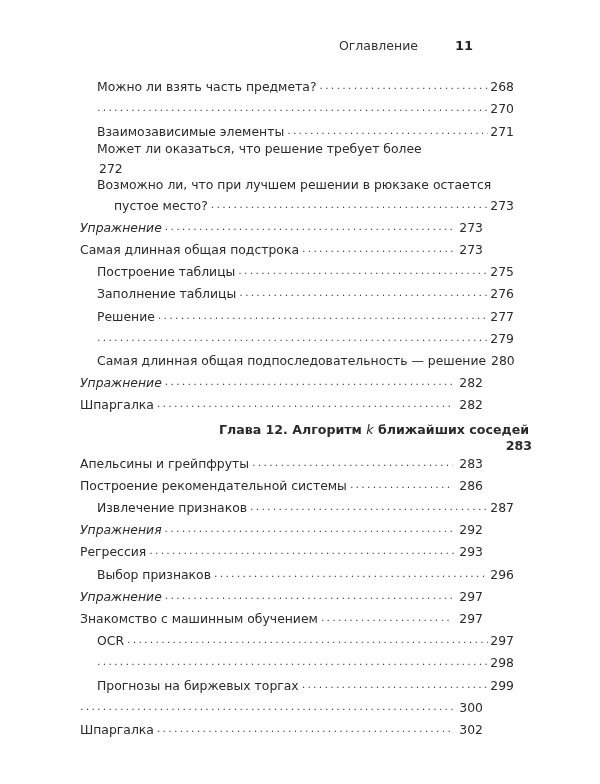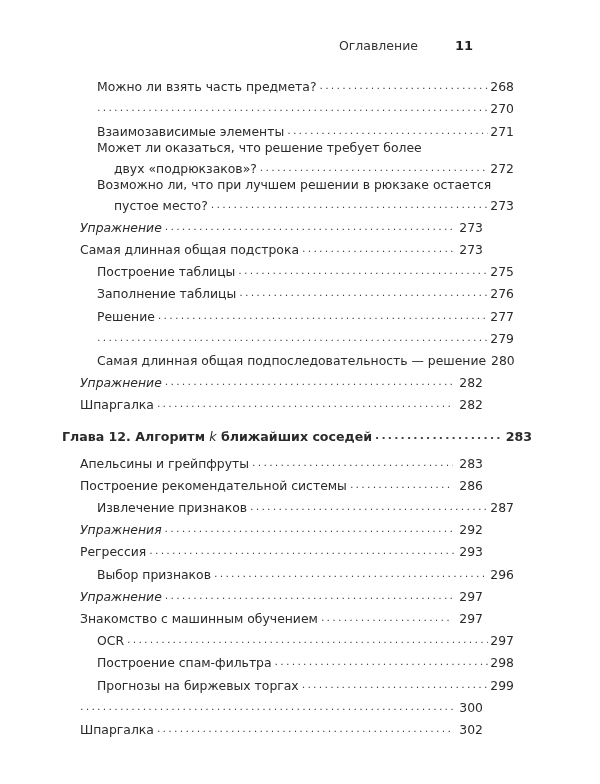--- a/index.html
+++ b/index.html
@@ -25,21 +25,21 @@
   .row .text { white-space:nowrap; padding-right:3px; background:#fff; }
   .row.two .text { white-space:normal; }
   .row .dots {
     flex:1; overflow:hidden; white-space:nowrap; color:#444;
     letter-spacing:2.2px; font-size:11px; margin-bottom:1px;
   }
   .row .page { white-space:nowrap; padding-left:2px; }
   .l2 { padding-left:97px; padding-right:86px; }
   .l1 { padding-left:80px; padding-right:117px; }
   .l1 .page.sp, .l0 .page { padding-left:6px; }
-  .l0 { padding-left:62px; padding-right:68px; font-weight:bold; font-size:12.6px; margin-top:10px; margin-bottom:4px; }
+  .l0 { padding-left:62px; padding-right:68px; font-weight:bold; font-size:12.6px; margin-top:10px; margin-bottom:4px;flex-direction:column; }
   .it .text { font-style:italic; }
   .two .cont { padding-left:17px; }
   .line1 { display:block; height:18px; }
 </style>
 </head>
 <body>
 
 <div class="header">
   <span class="title">Оглавление</span>
   <span class="pnum">11</span>
@@ -59,21 +59,20 @@
   </div>
 
   <div class="row l2">
     <span class="text">Взаимозависимые элементы</span>
     <span class="dots">................................................................................................</span>
     <span class="page">271</span>
   </div>
 
   <div class="row l2 two" style="flex-wrap:wrap;">
     <span class="line1" style="width:100%;">Может ли оказаться, что решение требует более</span>
-    <span class="text cont">двух «подрюкзаков»?</span>
     <span class="dots">................................................................................................</span>
     <span class="page">272</span>
   </div>
 
   <div class="row l2 two" style="flex-wrap:wrap;">
     <span class="line1" style="width:100%;">Возможно ли, что при лучшем решении в рюкзаке остается</span>
     <span class="text cont">пустое место?</span>
     <span class="dots">................................................................................................</span>
     <span class="page">273</span>
   </div>
@@ -185,21 +184,20 @@
     <span class="page sp">297</span>
   </div>
 
   <div class="row l2">
     <span class="text">OCR</span>
     <span class="dots">................................................................................................</span>
     <span class="page">297</span>
   </div>
 
   <div class="row l2">
-    <span class="text">Построение спам-фильтра</span>
     <span class="dots">................................................................................................</span>
     <span class="page">298</span>
   </div>
 
   <div class="row l2">
     <span class="text">Прогнозы на биржевых торгах</span>
     <span class="dots">................................................................................................</span>
     <span class="page">299</span>
   </div>
 

